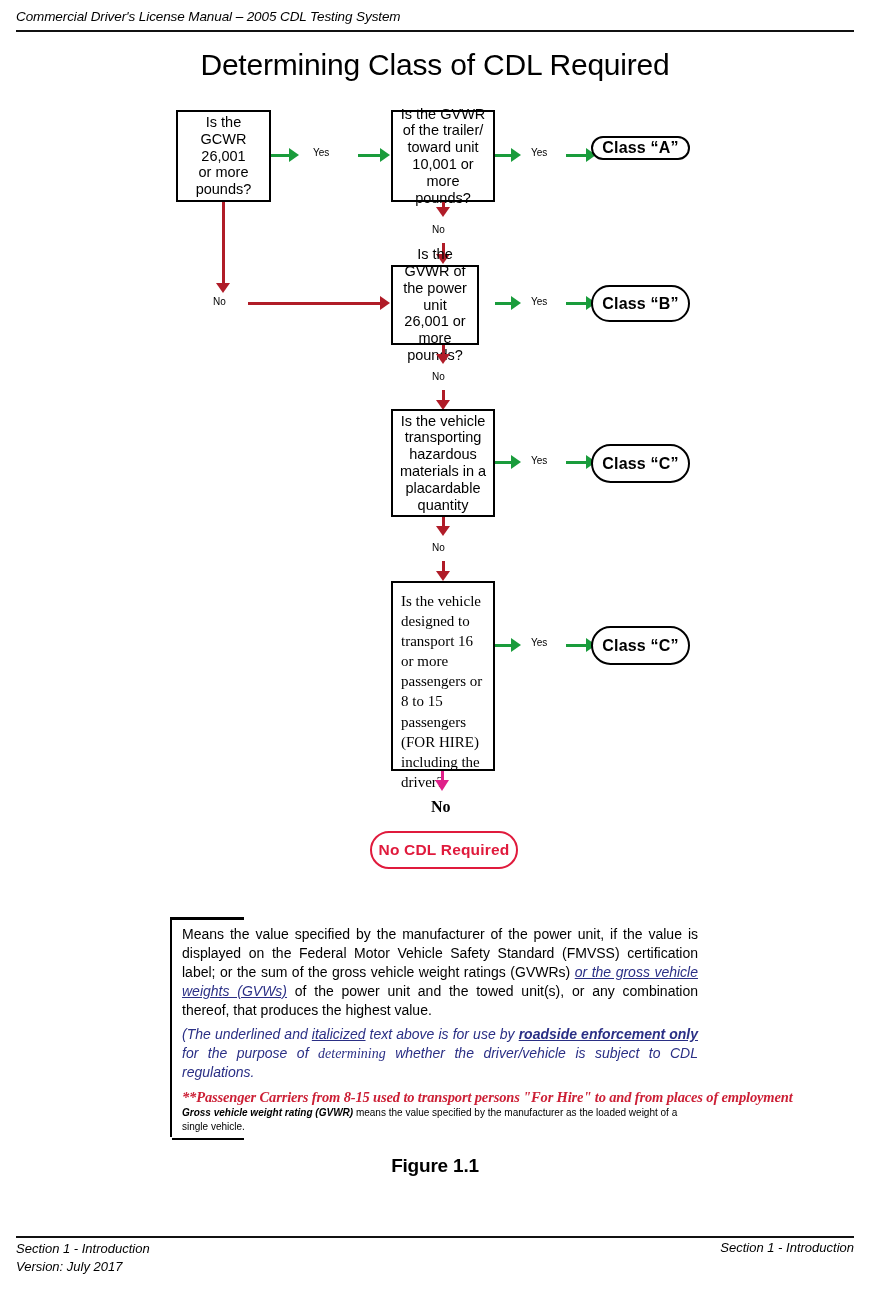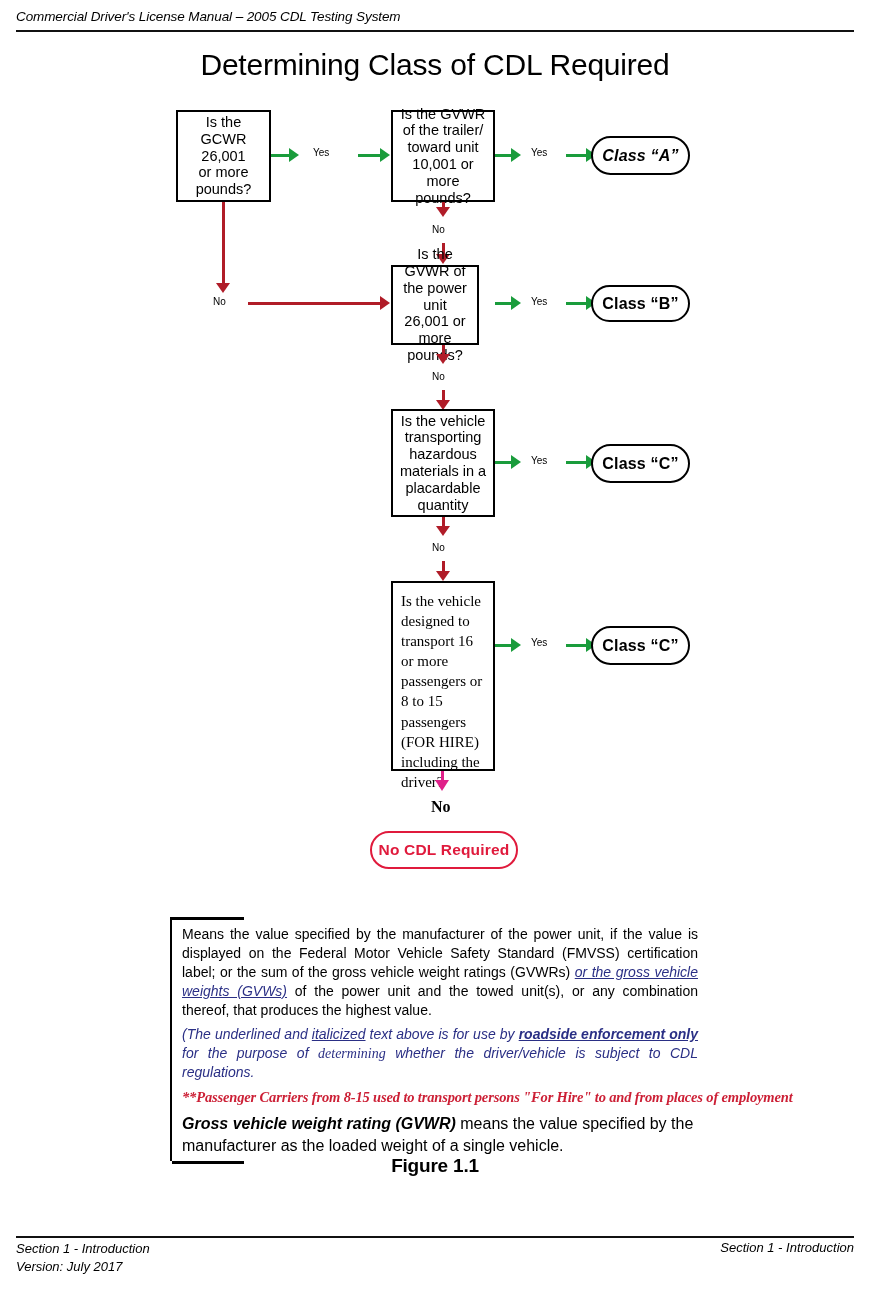--- a/index.html
+++ b/index.html
@@ -173,23 +173,22 @@
     color: #cc1f35;
     font-family: "Liberation Serif", serif;
     font-weight: bold;
     font-style: italic;
     font-size: 14.5px;
     margin-top: 7px;
     white-space: nowrap;
     letter-spacing: -0.15px;
   }
   .def-gvwr {
-    font-size: 16px;
+    font-size: 10px;
     line-height: 1.36;
-    margin-top: 7px;
   }
   .def-gvwr b { font-style: italic; }
 
   
   .fig-caption {
     position: absolute;
     left: 0; top: 1155px;
     width: 870px;
     text-align: center;
     font-size: 19px;
@@ -264,21 +263,21 @@
         <span>pounds?</span>
       </div>
     </div>
 
     <div class="ln h green" style="left:495px; top:154px; width:16px;"></div>
     <div class="ah right green" style="left:511px; top:148px;"></div>
     <div class="lbl" style="left:531px; top:147px;">Yes</div>
     <div class="ln h green" style="left:566px; top:154px; width:20px;"></div>
     <div class="ah right green" style="left:586px; top:148px;"></div>
 
-    <div class="pill" style="left:591px; top:136px; width:99px; height:39px;font-style:italic;">Class “A”</div>
+    <div class="pill" style="left:591px; top:136px; width:99px; height:24px;">Class “A”</div>
 
     <div class="ln v red" style="left:442px; top:202px; height:10px;"></div>
     <div class="ah down red" style="left:436px; top:207px;"></div>
     <div class="lbl" style="left:432px; top:224px;">No</div>
     <div class="ln v red" style="left:442px; top:243px; height:13px;"></div>
     <div class="ah down red" style="left:436px; top:254px;"></div>
 
     <div class="ln v red" style="left:222px; top:202px; height:83px;"></div>
     <div class="ah down red" style="left:216px; top:283px;"></div>
     <div class="lbl" style="left:213px; top:296px;">No</div>

